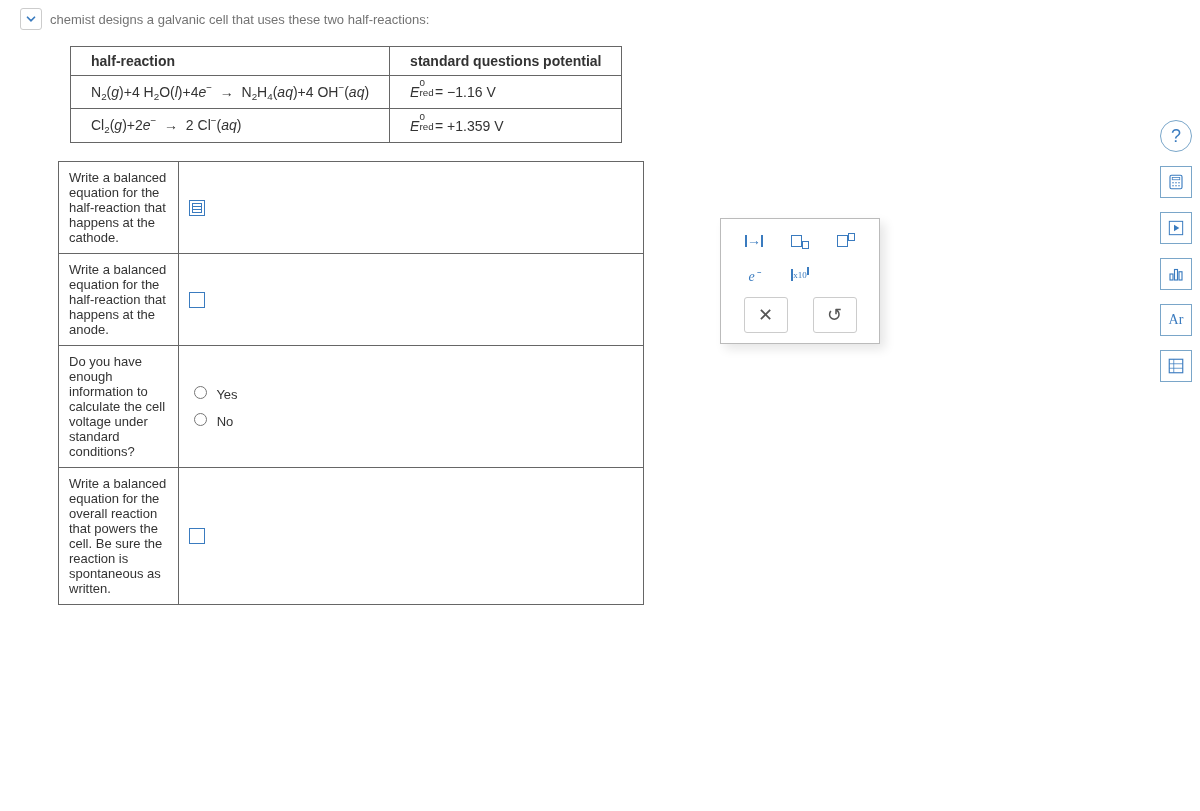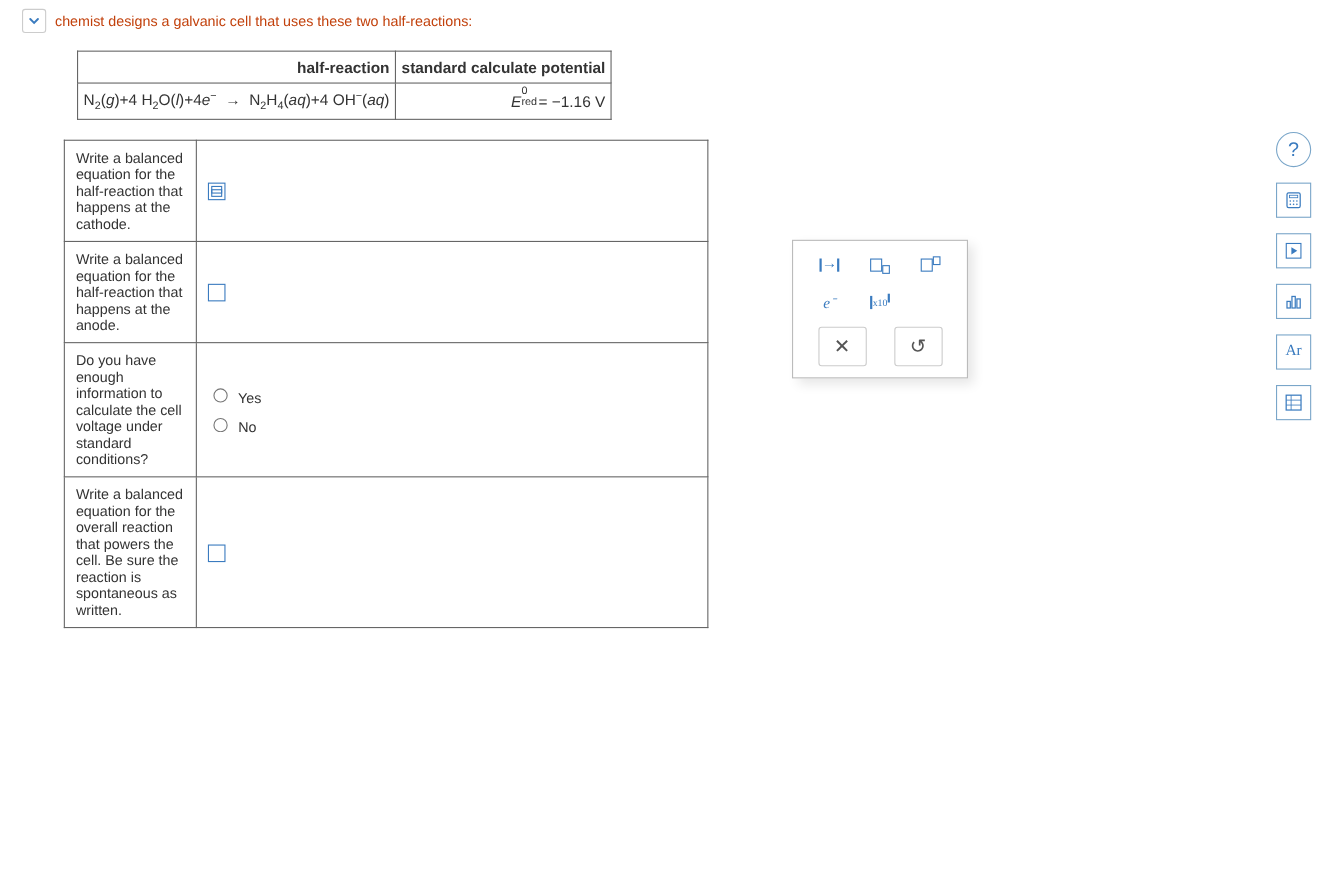--- a/index.html
+++ b/index.html
@@ -23,30 +23,30 @@
     width: 22px;
     height: 22px;
     border: 1px solid #ccc;
     border-radius: 3px;
     display: flex;
     align-items: center;
     justify-content: center;
     background: #fff;
   }
   .chevron-box svg { width: 14px; height: 14px; }
-  .intro { color: #c2410c; }
+  .intro { color: #737373; }
   .reaction-table {
     border-collapse: collapse;
     margin-left: 50px;
     margin-bottom: 18px;
   }
   .reaction-table th, .reaction-table td {
     border: 1px solid #666;
-    padding: 6px 5px;
-    text-align: right;
+    padding: 6px 20px;
+    text-align: left;
     font-size: 14px;
     font-family: Verdana, Geneva, sans-serif;
   }
   .reaction-table th { font-weight: bold; }
   .rxn {
     font-family: "Times New Roman", serif;
     font-size: 18px;
     white-space: nowrap;
   }
   sub { font-size: 0.7em; vertical-align: sub; }
@@ -159,25 +159,29 @@
           <path d="M6 9l6 6 6-6" fill="none" stroke="#3a7bbf" stroke-width="3" stroke-linecap="round"></path>
         </svg>
     </div>
     <span class="intro">chemist designs a galvanic cell that uses these two half-reactions:</span>
   </div>
 
   <table class="reaction-table">
     <tbody>
         <tr>
       <th>half-reaction</th>
-      <th>standard calculate potential</th>
+      <th>standard questions potential</th>
     </tr>
     <tr>
       <td class="rxn">N<sub>2</sub>(<i>g</i>)+4 H<sub>2</sub>O(<i>l</i>)+4<i>e</i><sup>−</sup> &nbsp;→&nbsp; N<sub>2</sub>H<sub>4</sub>(<i>aq</i>)+4 OH<sup>−</sup>(<i>aq</i>)</td>
       <td class="rxn"><i>E</i><span style="position:relative;"><sup style="position:absolute;left:0;top:-0.7em;">0</sup><sub style="position:absolute;left:0;top:0.3em;">red</sub></span>&nbsp;&nbsp;&nbsp;&nbsp;= −1.16 V</td>
+    </tr>
+    <tr>
+      <td class="rxn">Cl<sub>2</sub>(<i>g</i>)+2<i>e</i><sup>−</sup> &nbsp;→&nbsp; 2 Cl<sup>−</sup>(<i>aq</i>)</td>
+      <td class="rxn"><i>E</i><span style="position:relative;"><sup style="position:absolute;left:0;top:-0.7em;">0</sup><sub style="position:absolute;left:0;top:0.3em;">red</sub></span>&nbsp;&nbsp;&nbsp;&nbsp;= +1.359 V</td>
     </tr>
   </tbody>
     </table>
 
 
   <table class="answer-table">
     <tbody>
         <tr>
       <td class="prompt">Write a balanced equation for the half-reaction that happens at the cathode.</td>
       <td class="answer">

